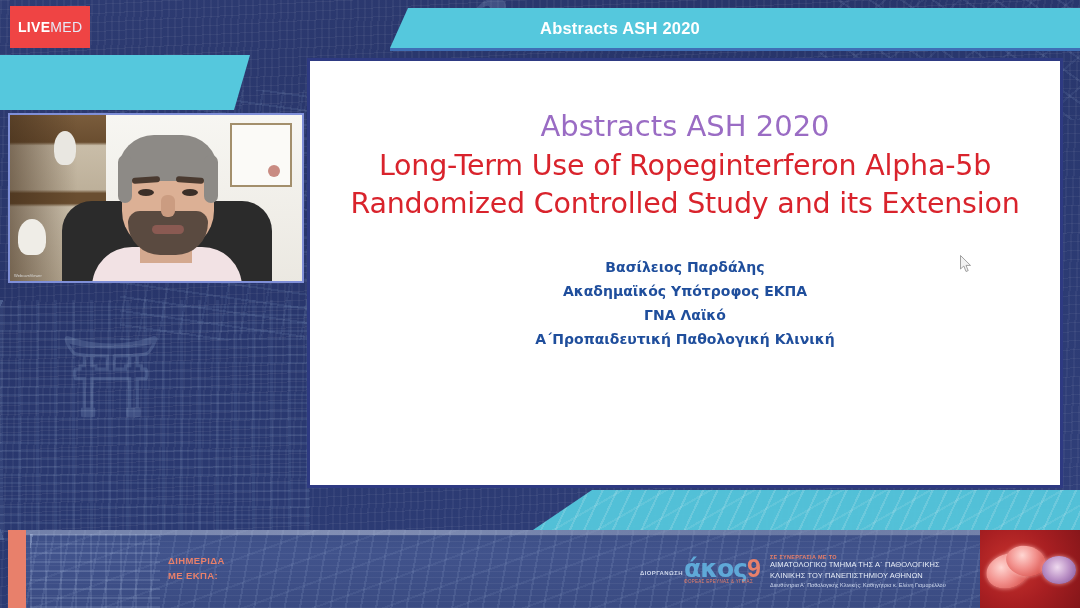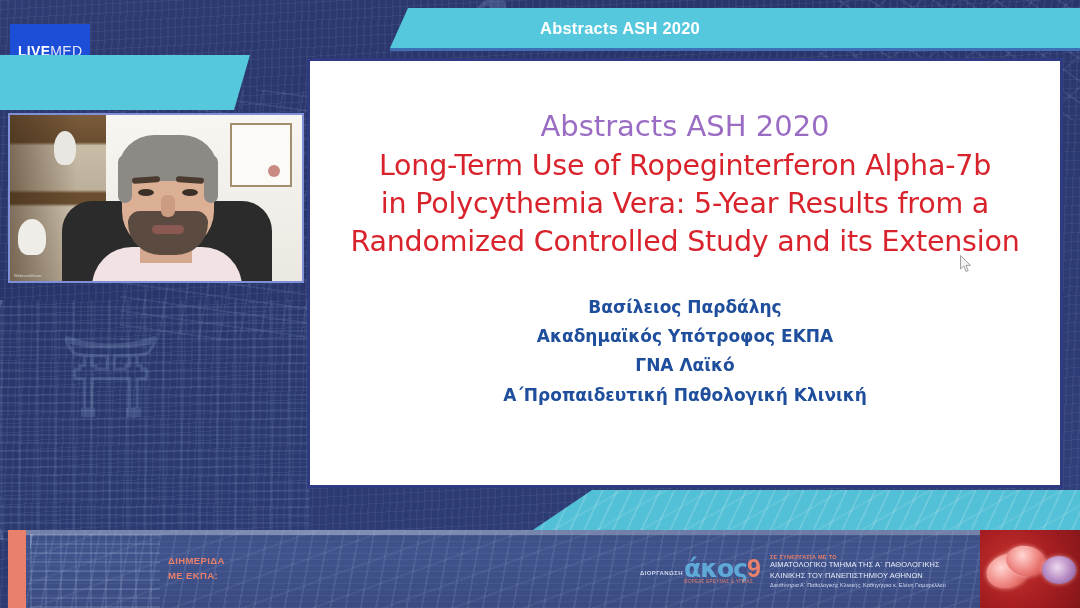--- a/index.html
+++ b/index.html
@@ -142,21 +142,21 @@
   .slide-eyebrow {
     color:#9a6cc4; font-size:29px; line-height:1.18; margin-bottom:4px;
     font-family:"DejaVu Sans", sans-serif;
   }
   .slide-title {
     color:#d9232c; font-size:28.5px; line-height:1.33; letter-spacing:-.2px;
     font-family:"DejaVu Sans", sans-serif;
   }
   .slide-authors { margin-top:32px; }
   .slide-authors div {
-    color:#1f4e9c; font-weight:bold; font-size:17px; line-height:1.72;
+    color:#1f4e9c; font-weight:bold; font-size:14px; line-height:1.72;
     font-family:"DejaVu Sans", sans-serif;
   }
 
   .cursor { position:absolute; left:960px; top:255px; width:12px; height:18px; }
   .cursor svg { display:block; }
 
   
   .footer {
     position:absolute; left:8px; bottom:0; width:1080px; height:78px;
     background:linear-gradient(180deg,#3d4f86 0%,#41538c 30%,#3a4b82 100%);
@@ -215,21 +215,21 @@
 
 <div class="stage">
 
   <div class="bg"></div>
   <div class="bg-motif"></div>
   <div class="bg-motif2"></div>
   <div class="bg-motif3"></div>
   <div class="bg-glyph" style="left:470px; top:-12px;">⚗</div>
   <div class="bg-glyph" style="left:60px; top:330px; font-size:80px;">⛩</div>
 
-  <div style="position:absolute; left:10px; top:24px; padding:18px 8px; background:#1d4ed8;">
+  <div style="position:absolute; left:10px; top:6px; padding:12px 8px; background:#ef4444;">
     <span style="color:#fff; font-weight:bold; font-size:14px; letter-spacing:.3px;">LIVE</span><span style="color:#e6e9f5; font-size:14px; letter-spacing:.3px;">MED</span>
   </div>
 
   <div class="band-top">
     <div class="band-top-text">Abstracts ASH 2020</div>
   </div>
   <div class="band-top-underline"></div>
 
   <div class="band-left"></div>
 
@@ -263,22 +263,21 @@
 
 
   <div class="band-lower">
     <div class="band-lower-tex"></div>
   </div>
 
   <div class="slide">
     <div class="slide-inner">
       <div class="slide-eyebrow">Abstracts ASH 2020</div>
       <div class="slide-title">
-        <div>Long-Term Use of Ropeginterferon Alpha-7b</div>
-        <div>in Polycythemia Vera: 5-Year Results from a</div>
+        <div>Long-Term Use of Ropeginterferon Alpha-5b</div>
         <div>Randomized Controlled Study and its Extension</div>
       </div>
       <div class="slide-authors">
         <div>Βασίλειος Παρδάλης</div>
         <div>Ακαδημαϊκός Υπότροφος ΕΚΠΑ</div>
         <div>ΓΝΑ Λαϊκό</div>
         <div>Α΄Προπαιδευτική Παθολογική Κλινική</div>
       </div>
     </div>
   </div>

